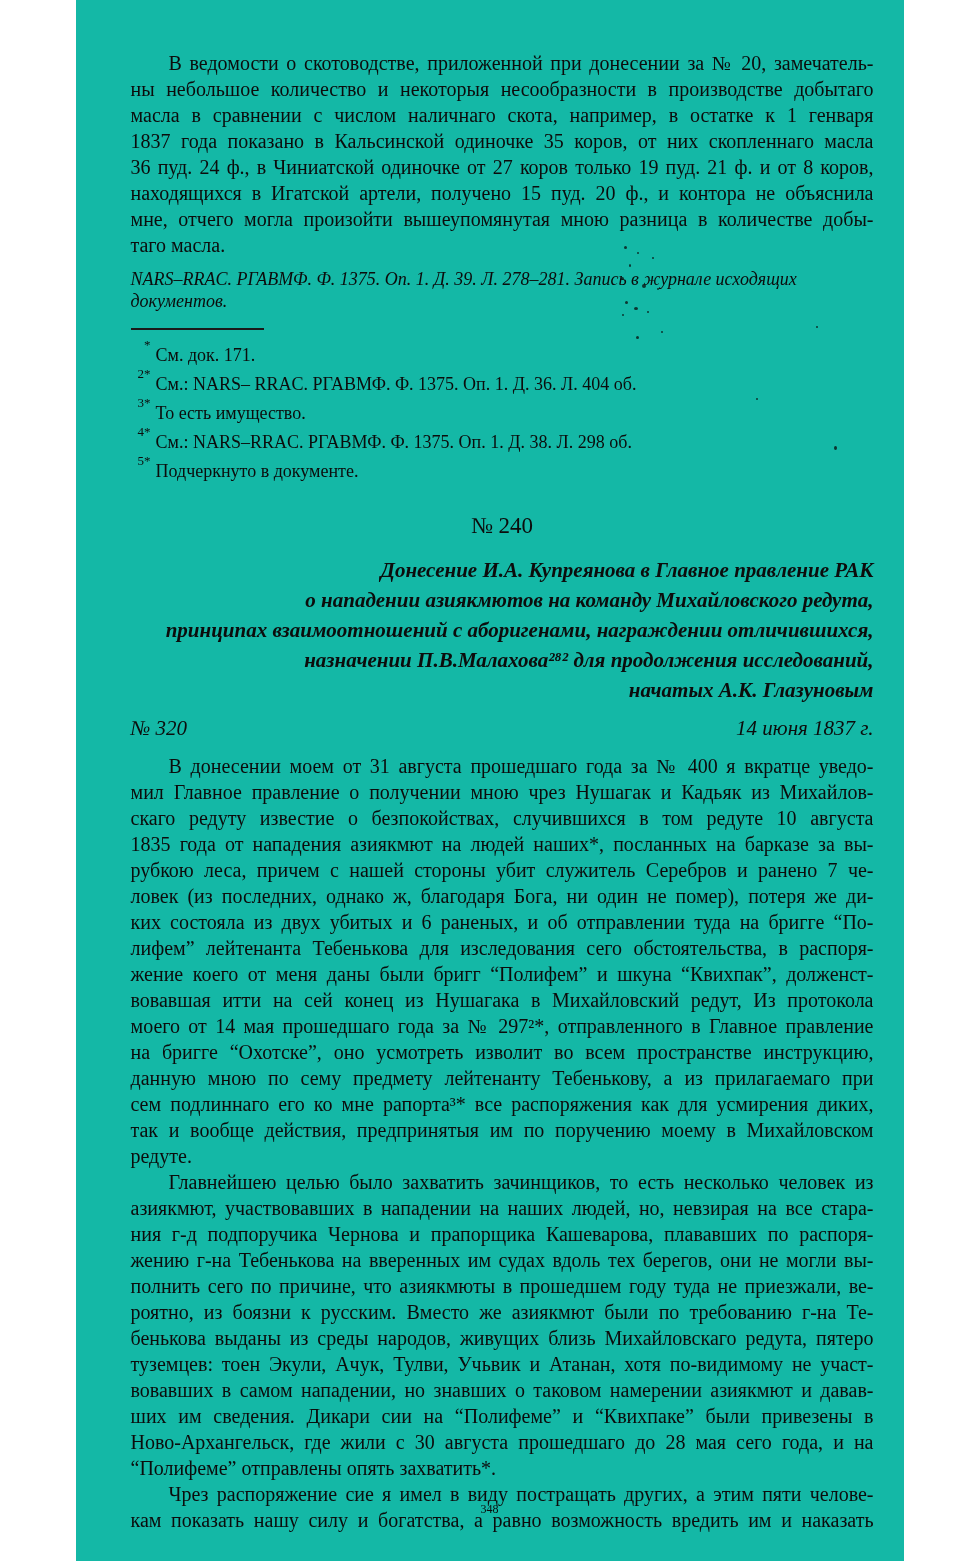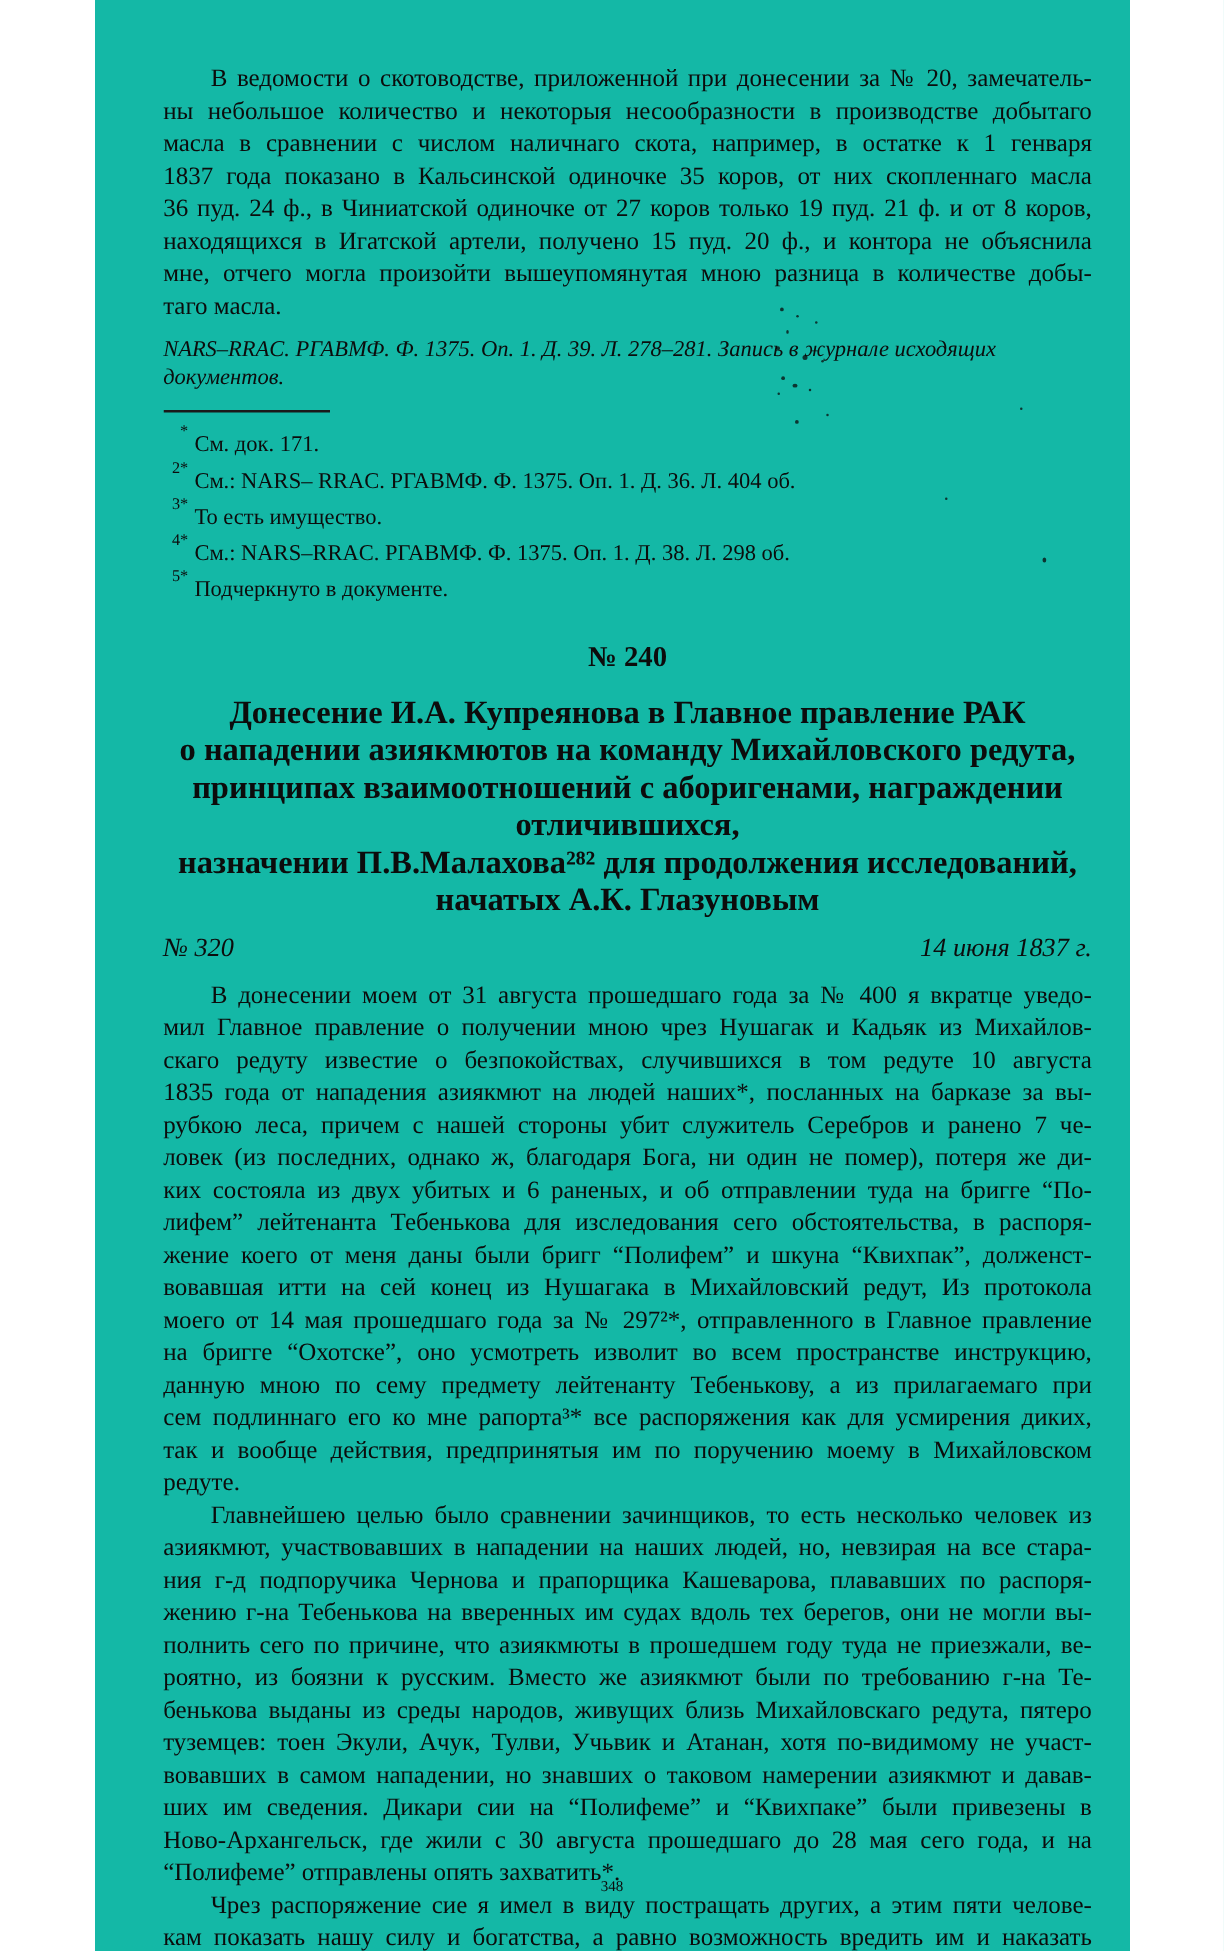--- a/index.html
+++ b/index.html
@@ -53,29 +53,30 @@
     min-width: 20px;
     text-align: right;
     position: relative;
     top: -5px;
     font-size: 13px;
     margin-right: 5px;
   }
   .doc-number {
     margin-top: 28px;
     text-align: center;
-    font-weight: bold;
+    font-weight: normal;
     font-size: 23px;
     line-height: 30px;
   }
   .doc-title { margin-top: 14px; }
   .title-line {
-    text-align: center;
+    text-align: right;
+    font-style: italic;
     font-weight: bold;
-    font-size: 26px;
+    font-size: 21px;
     line-height: 30px;
   }
   .doc-meta {
     margin-top: 10px;
     display: flex;
     justify-content: space-between;
     font-style: italic;
     font-size: 21px;
     line-height: 26px;
     gap: 27px;
@@ -187,21 +188,21 @@
         <div class="line">данную мною по сему предмету лейтенанту Тебенькову, а из прилагаемаго при</div>
 
         <div class="line">сем подлиннаго его ко мне рапорта³* все распоряжения как для усмирения диких,</div>
 
         <div class="line">так и вообще действия, предпринятыя им по поручению моему в Михайловском</div>
 
         <div class="line">редуте.</div>
       </div>
     <div class="para">
 
-        <div class="line">Главнейшею целью было сравнении зачинщиков, то есть несколько человек из</div>
+        <div class="line">Главнейшею целью было захватить зачинщиков, то есть несколько человек из</div>
 
         <div class="line">азиякмют, участвовавших в нападении на наших людей, но, невзирая на все стара-</div>
 
         <div class="line">ния г-д подпоручика Чернова и прапорщика Кашеварова, плававших по распоря-</div>
 
         <div class="line">жению г-на Тебенькова на вверенных им судах вдоль тех берегов, они не могли вы-</div>
 
         <div class="line">полнить сего по причине, что азиякмюты в прошедшем году туда не приезжали, ве-</div>
 
         <div class="line">роятно, из боязни к русским. Вместо же азиякмют были по требованию г-на Те-</div>

